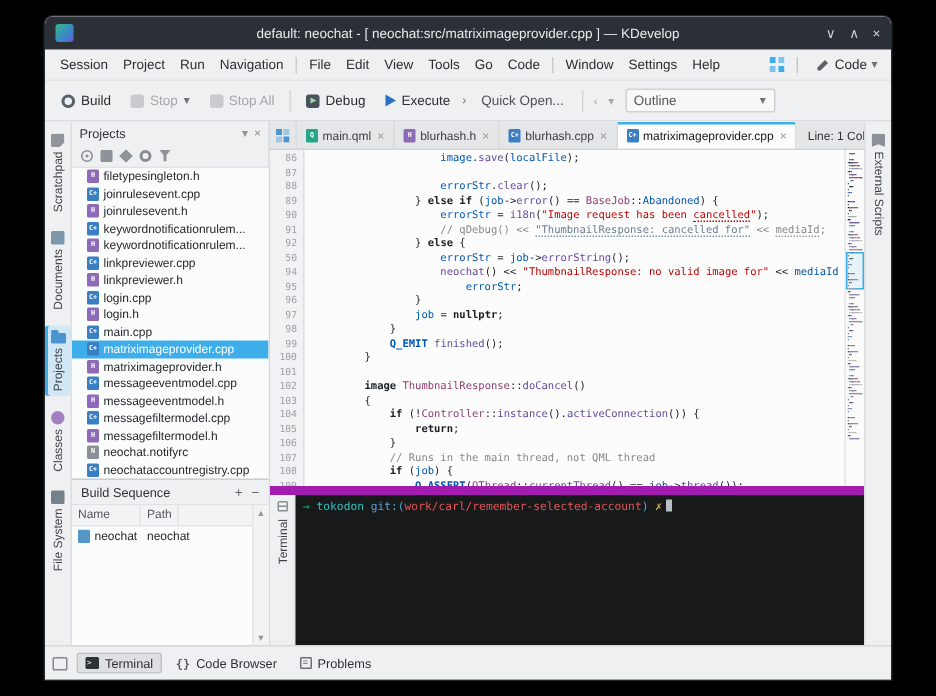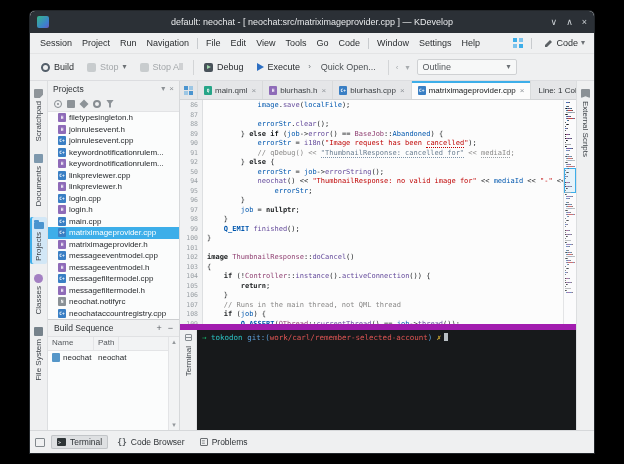--- a/index.html
+++ b/index.html
@@ -105,21 +105,21 @@
   .etab{display:flex;align-items:center;gap:3px;padding:0 6px;border-right:1px solid #d8dadb;white-space:nowrap;}
   .etab.active{background:#fcfcfc;box-shadow:inset 0 2px 0 #3daee9;color:#16181a;}
   .tabx{color:#90959a;font-size:8px;margin-left:1px;}
   .linecol{margin-left:auto;display:flex;align-items:center;padding:0 7px;font-size:8px;color:#2e3236;white-space:nowrap;}
 
   .editor{flex:1;display:flex;min-height:0;background:#fcfcfc;}
   .gutter{width:22px;background:#f1f2f3;border-right:1px solid #dddfe1;flex:none;padding-top:1px;}
   .gnum{height:9.5px;line-height:9.5px;text-align:right;padding-right:4px;color:#9aa0a5;
     font:6.5px "DejaVu Sans Mono",monospace;}
   .codepane{flex:1;overflow:hidden;padding:1px 0 0 4px;min-width:0;}
-  .cline{height:9.5px;line-height:9.5px;font:7px "DejaVu Sans Mono",monospace;white-space:pre;color:#1b1e20;}
+  .cline{height:9.5px;line-height:9.5px;font:7px "DejaVu Sans Mono",monospace;white-space:pre;color:#1b1e20;margin-left:36px;}
   .tk-pl{color:#1b1e20;} .tk-kw{color:#1b1e20;font-weight:bold;}
   .tk-mem{color:#0057ae;} .tk-fn{color:#644a9b;} .tk-cls{color:#8f3f71;}
   .tk-str{color:#bf0303;} .tk-sx{color:#bf0303;border-bottom:1px dotted #bf0303;}
   .tk-com{color:#898887;} .tk-cs{color:#6a7e91;border-bottom:1px dotted #7d93a8;}
   .tk-cu{color:#898887;border-bottom:1px dotted #9aa0a5;}
   .tk-mac{color:#0057ae;font-weight:bold;} .tk-en{color:#0057ae;}
   .minimap{width:13px;border-left:1px solid #e3e4e6;position:relative;background:#fbfbfc;padding:2px 1px;flex:none;box-sizing:border-box;}
   .mm-line{display:flex;height:1px;margin-bottom:1px;overflow:hidden;}
   .mm-view{position:absolute;left:0;right:0;top:68px;height:25px;border:1px solid #3daee9;background:rgba(61,174,233,.10);box-sizing:border-box;}
 
@@ -273,26 +273,26 @@
           <span class="pt-ic pt-diamond"></span>
           <span class="pt-ic pt-gear"></span>
           <span class="pt-ic pt-funnel"></span>
         </div>
         <div class="tree" id="file-tree">
             <div class="trow">
               <span class="fic fic-h">H</span>
               <span>filetypesingleton.h</span>
             </div>
             <div class="trow">
+              <span class="fic fic-cpp">C+</span>
+              <span>joinrulesevent.cpp</span>
+            </div>
+            <div class="trow">
               <span class="fic fic-h">H</span>
               <span>joinrulesevent.h</span>
-            </div>
-            <div class="trow">
-              <span class="fic fic-cpp">C+</span>
-              <span>joinrulesevent.cpp</span>
             </div>
             <div class="trow">
               <span class="fic fic-cpp">C+</span>
               <span>keywordnotificationrulem...</span>
             </div>
             <div class="trow">
               <span class="fic fic-h">H</span>
               <span>keywordnotificationrulem...</span>
             </div>
             <div class="trow">

